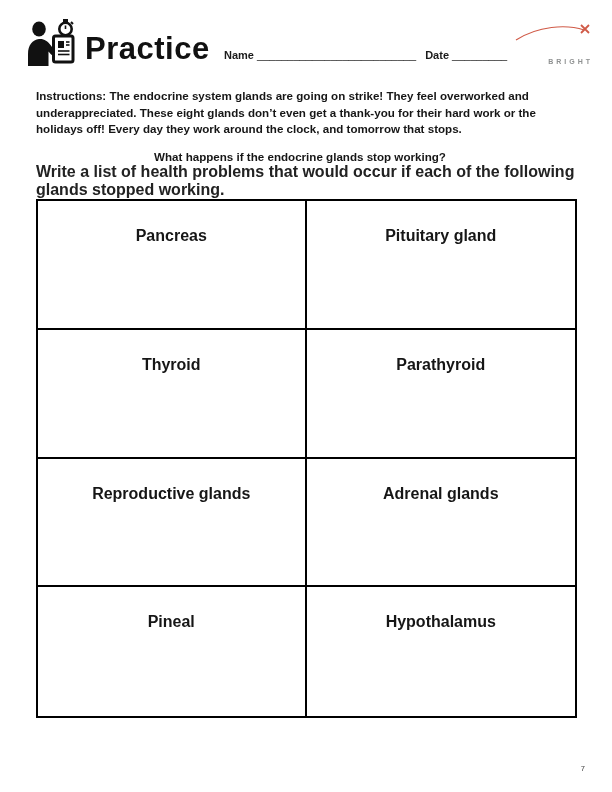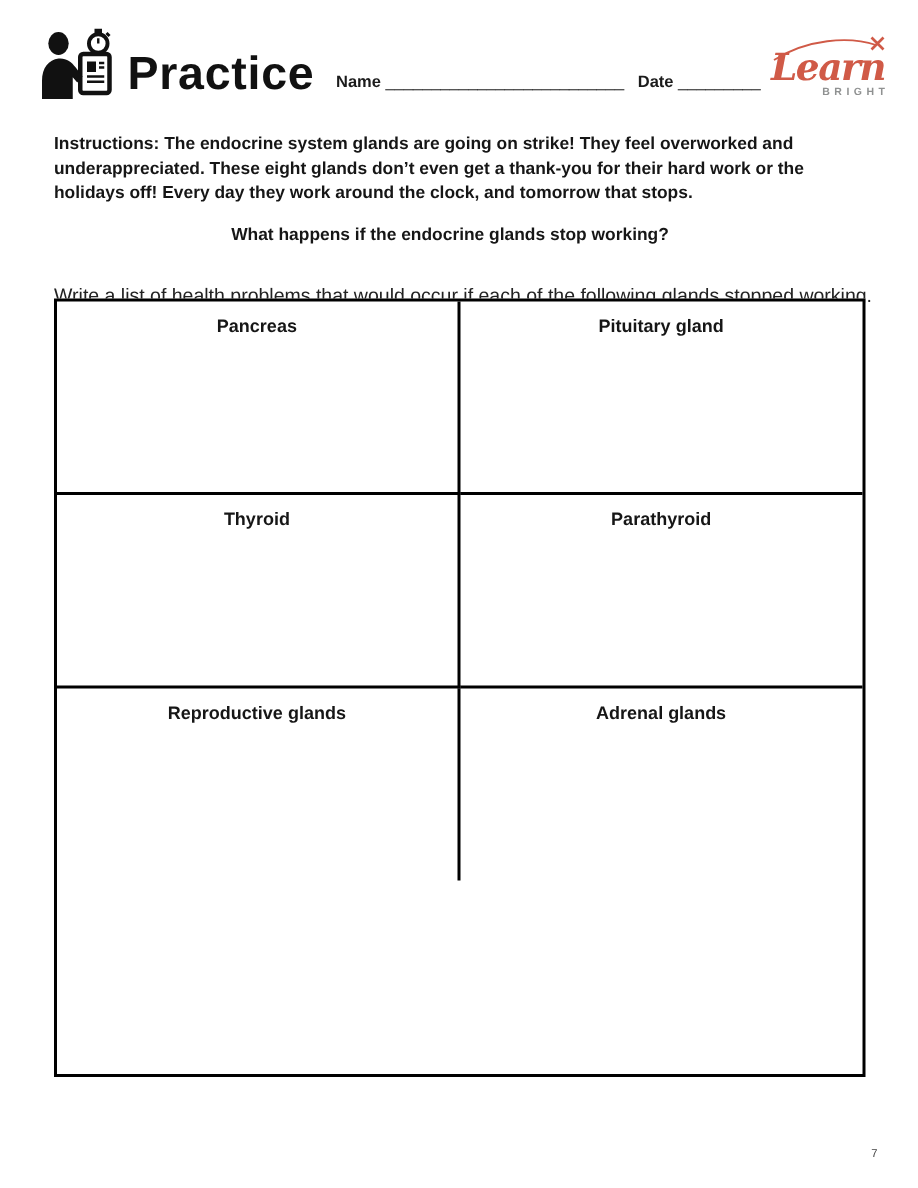--- a/index.html
+++ b/index.html
@@ -43,41 +43,41 @@
   
   .instructions {
     position:absolute; left:36px; top:88px; width:547px;
     font-size:11.6px; font-weight:bold; line-height:16.5px; color:#161616;
   }
   .question {
     position:absolute; left:0; top:150px; width:600px;
     text-align:center; font-size:11.6px; font-weight:bold; color:#161616;
   }
   .prompt {
-    position:absolute; left:36px; top:189px; width:547px;
-    font-size:13px; font-weight:normal; color:#222;
+    position:absolute; left:36px; top:163px; width:547px;
+    font-size:16px; font-weight:bold; color:#222;
   }
 
   
   .gland-table {
     position:absolute; left:36px; top:199px;
     width:541px; height:519px;
     border:2px solid #000;
     display:grid;
     grid-template-columns:1fr 1fr;
     grid-template-rows:repeat(4, 1fr);
     background:#fff;
   }
   .cell { position:relative; }
   .cell:nth-child(odd) { border-right:2px solid #000; }
   .cell:not(:nth-last-child(-n+2)) { border-bottom:2px solid #000; }
   .cell-label {
-    padding-top:9px;
+    padding-top:26px;
     text-align:center;
-    font-size:12px; font-weight:bold; color:#161616;
+    font-size:16px; font-weight:bold; color:#161616;
   }
 
   
   .page-num {
     position:absolute; right:27px; bottom:19px;
     font-size:7.5px; color:#444;
   }
 </style>
 </head>
 <body>
@@ -109,21 +109,20 @@
     <span class="blank">__________________________</span>
     <span class="lbl date">Date</span>
     <span class="blank">_________</span>
   </div>
 
   <div class="logo">
     <svg class="logo-swoosh" width="84" height="20" viewBox="0 0 84 20">
       <path d="M4 18 C 26 4, 54 2, 72 8" stroke="#d05a47" stroke-width="1.2" fill="none"></path>
       <path d="M69 3 L77 11 M77 3 L69 11" stroke="#d05a47" stroke-width="1.8" fill="none"></path>
     </svg>
-    <div class="logo-word">Learn</div>
     <div class="logo-sub">BRIGHT</div>
   </div>
 
   <div class="instructions">Instructions: The endocrine system glands are going on strike! They feel overworked and underappreciated. These eight glands don’t even get a thank-you for their hard work or the holidays off! Every day they work around the clock, and tomorrow that stops.</div>
 
   <div class="question">What happens if the endocrine glands stop working?</div>
 
   <div class="prompt">Write a list of health problems that would occur if each of the following glands stopped working.</div>
 
   <div class="gland-table">
@@ -138,17 +137,23 @@
     </div>
     <div class="cell">
       <div class="cell-label">Parathyroid</div>
     </div>
     <div class="cell">
       <div class="cell-label">Reproductive glands</div>
     </div>
     <div class="cell">
       <div class="cell-label">Adrenal glands</div>
     </div>
+    <div class="cell">
+      <div class="cell-label">Pineal</div>
+    </div>
+    <div class="cell">
+      <div class="cell-label">Hypothalamus</div>
+    </div>
   </div>
 
   <div class="page-num">7</div>
 
 </div>
 
 </body></html>

